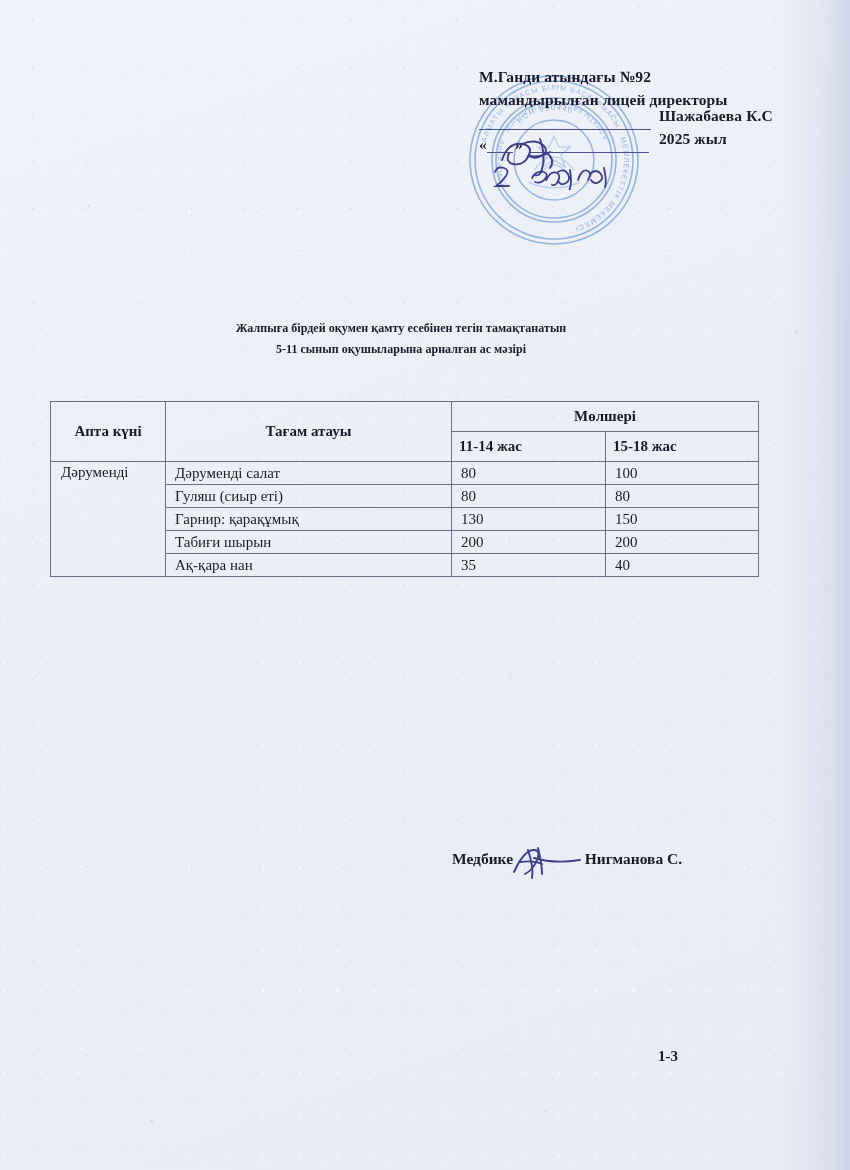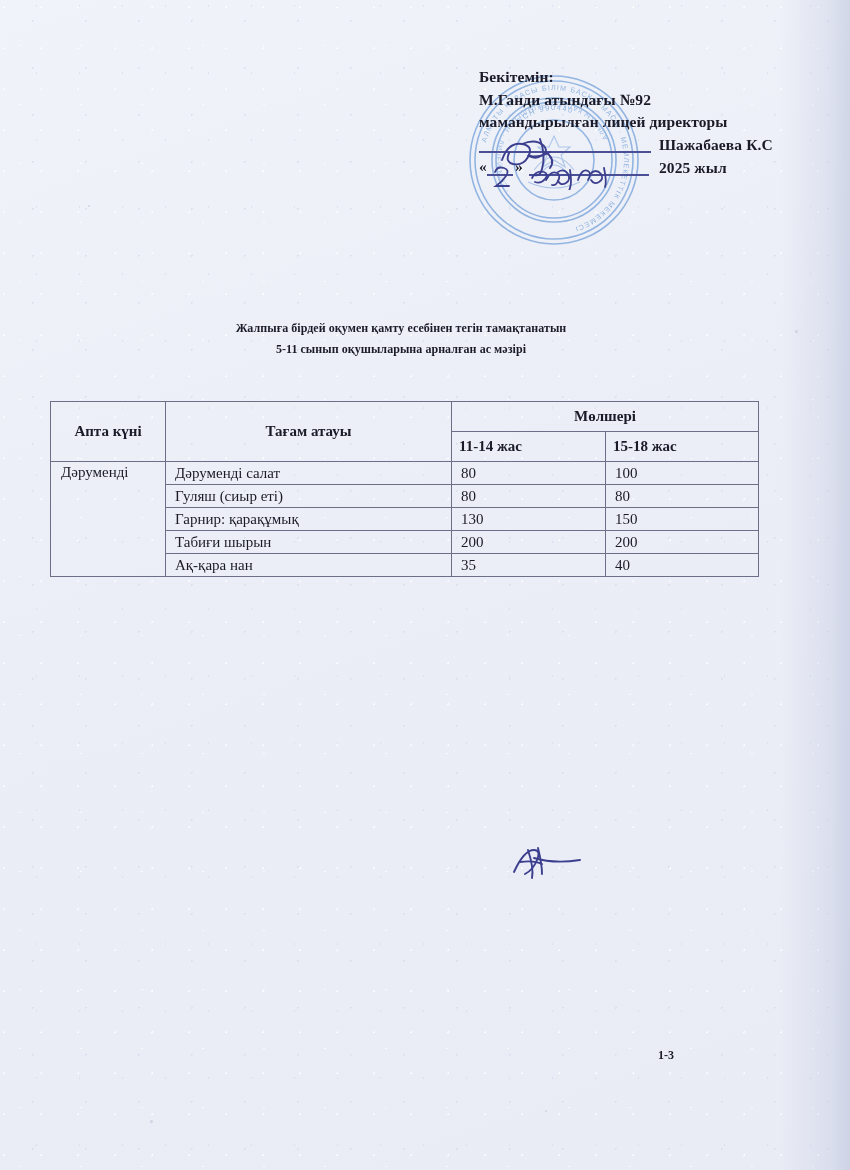--- a/index.html
+++ b/index.html
@@ -66,21 +66,21 @@
   }
   .sig-row .rule {
     position: absolute;
     left: 0;
     bottom: 4px;
     height: 1.4px;
     background: #4b4f96;
   }
   .sig-row .nm {
     position: absolute;
-    bottom: 0;
+    bottom: 7px;
     margin-top: 40px;
   }
   .date-row .q { position: absolute; left: 0; bottom: 1px; }
   .date-row .q2 { position: absolute; left: 36px; bottom: 1px; }
 
   
   .seal {
     position: absolute;
     left: 468px;
     top: 74px;
@@ -159,21 +159,21 @@
     white-space: nowrap;
   }
   .nurse .gap { display: inline-block; width: 64px; }
 
   
   .pageno {
     position: absolute;
     left: 658px;
     top: 1048px;
     font-weight: bold;
-    font-size: 12px;
+    font-size: 15px;
   }
 </style>
 </head>
 <body>
 
 <div class="page">
   <div class="fold"></div>
 
   <div class="speck" style="left:795px;top:330px;width:3px;height:3px;"></div>
   <div class="speck" style="left:150px;top:1120px;width:3px;height:3px;"></div>
@@ -204,21 +204,20 @@
     </text>
     <g fill="none" stroke="#8fb3e2" stroke-width="1.1" opacity=".85">
       <path d="M66,96 q20,-26 40,0"></path>
       <path d="M72,100 q14,-18 28,0"></path>
       <path d="M86,62 l5,11 h11 l-9,8 4,12 -11,-7 -11,7 4,-12 -9,-8 h11 z"></path>
       <path d="M60,108 q26,12 52,0"></path>
     </g>
   </svg>
 
   <div class="approval">
-    <div class="ln">Бекітемін:</div>
     <div class="ln">М.Ганди атындағы №92</div>
     <div class="ln">мамандырылған лицей директоры</div>
 
     <div class="sig-row">
       <span class="rule" style="width:172px;"></span>
       <span class="nm" style="left:180px;">Шажабаева К.С</span>
     </div>
 
     <div class="sig-row date-row">
       <span class="q">«</span>
@@ -301,20 +300,25 @@
         <td class="amt">200</td>
       </tr>
       <tr>
         <td class="dish">Ақ-қара нан</td>
         <td class="amt">35</td>
         <td class="amt">40</td>
       </tr>
     </tbody>
   </table>
 
+  <div class="nurse">
+    <span>Медбике</span>
+    <span class="gap"></span>
+    <span>Нигманова С.</span>
+  </div>
 
   <svg class="hand" style="left:508px;top:844px;width:80px;height:38px;" viewBox="0 0 80 38">
     <g fill="none" stroke="#3c3f8e" stroke-width="1.9" stroke-linecap="round">
       <path d="M6,28 q10,-22 20,-22 q7,0 3,10 q-4,10 -12,14"></path>
       <path d="M20,6 q6,18 4,28"></path>
       <path d="M12,18 q14,-2 22,2"></path>
       <path d="M30,4 q4,16 4,26"></path>
       <path d="M26,14 q20,6 46,2"></path>
     </g>
   </svg>

